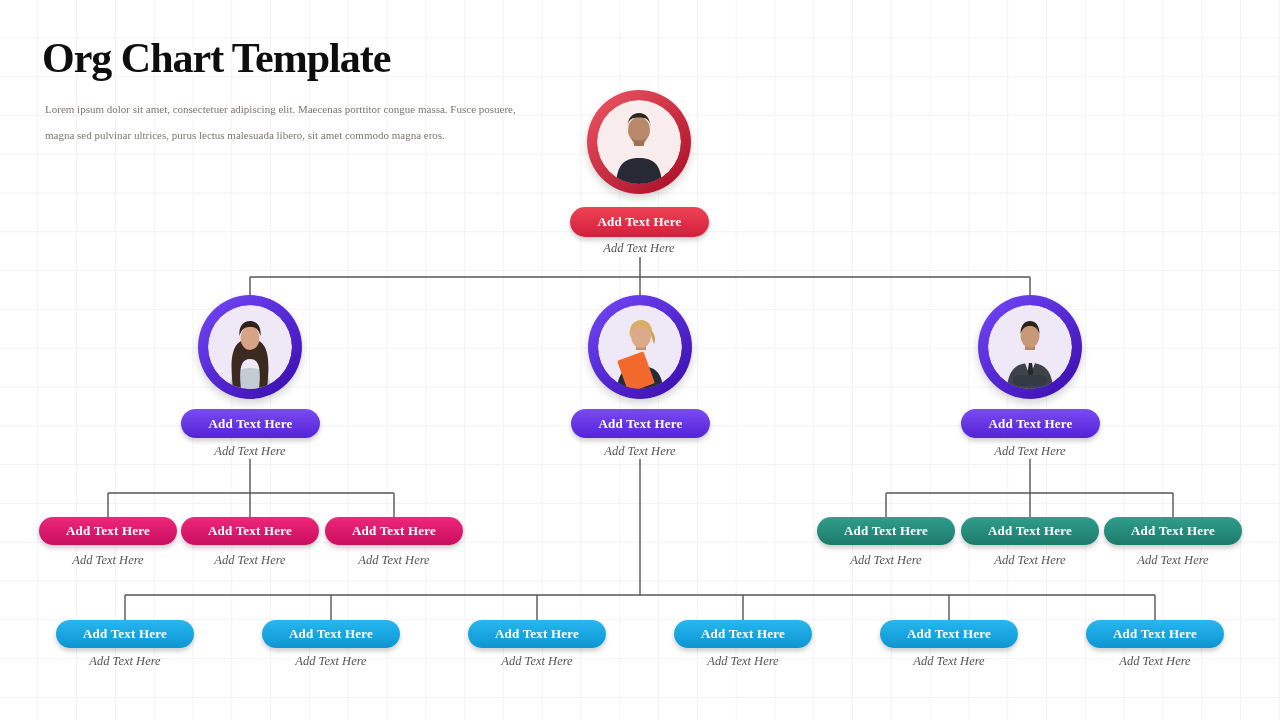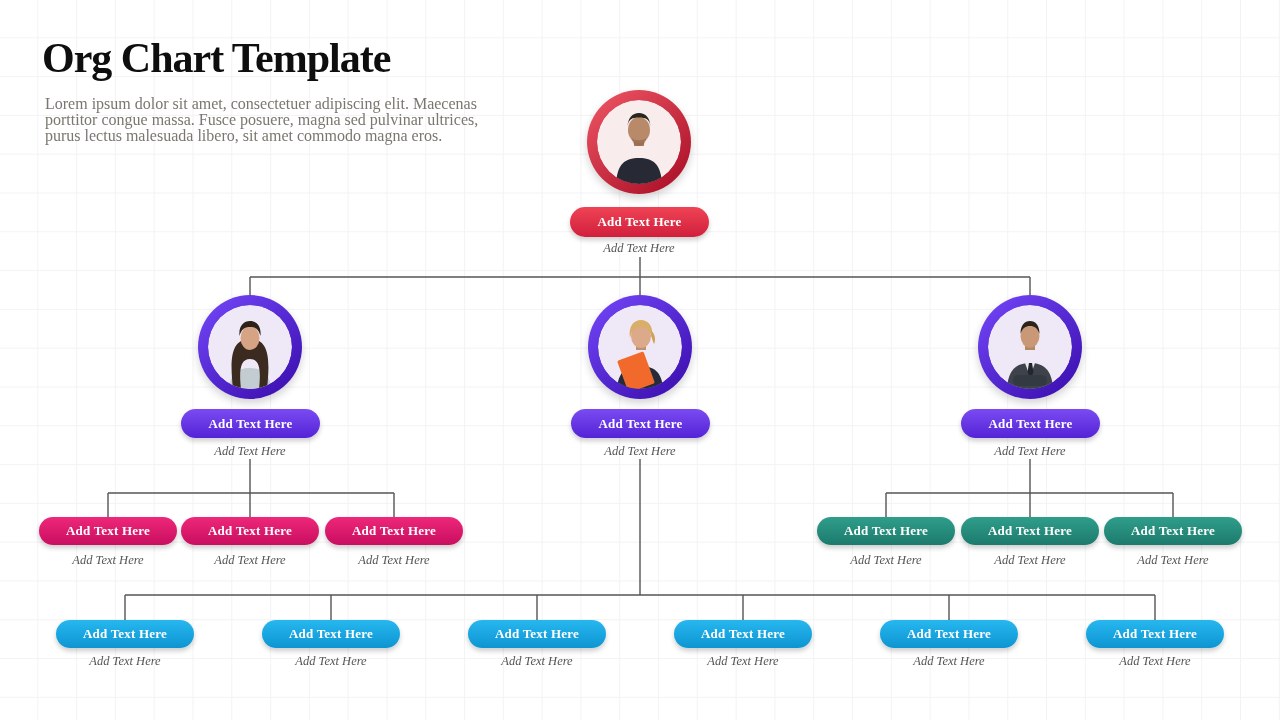--- a/index.html
+++ b/index.html
@@ -12,21 +12,21 @@
     background-position:-1.5px -1.5px;
     font-family:Liberation Serif, serif;
     overflow:hidden;
   }
   .title {
     position:absolute; left:42px; top:34px;
     font-size:42px; font-weight:800; letter-spacing:-1px; color:#0e0e0e;
   }
   .desc {
     position:absolute; left:45px; top:96px; width:472px;
-    font-size:16px; line-height:16px; color:#7b766f;
+    font-size:11px; line-height:26px; color:#7b766f;
   }
   .connectors { position:absolute; left:0; top:0; }
 
   .node-circle {
     position:absolute; width:104px; height:104px; border-radius:50%;
     display:flex; align-items:center; justify-content:center;
     box-shadow:0 4px 8px rgba(0,0,0,.18);
   }
   .ring-red    { background:linear-gradient(140deg,#ea5160 8%,#a90e26 95%); }
   .ring-purple { background:linear-gradient(140deg,#6f43f3 8%,#3a0eae 95%); }

